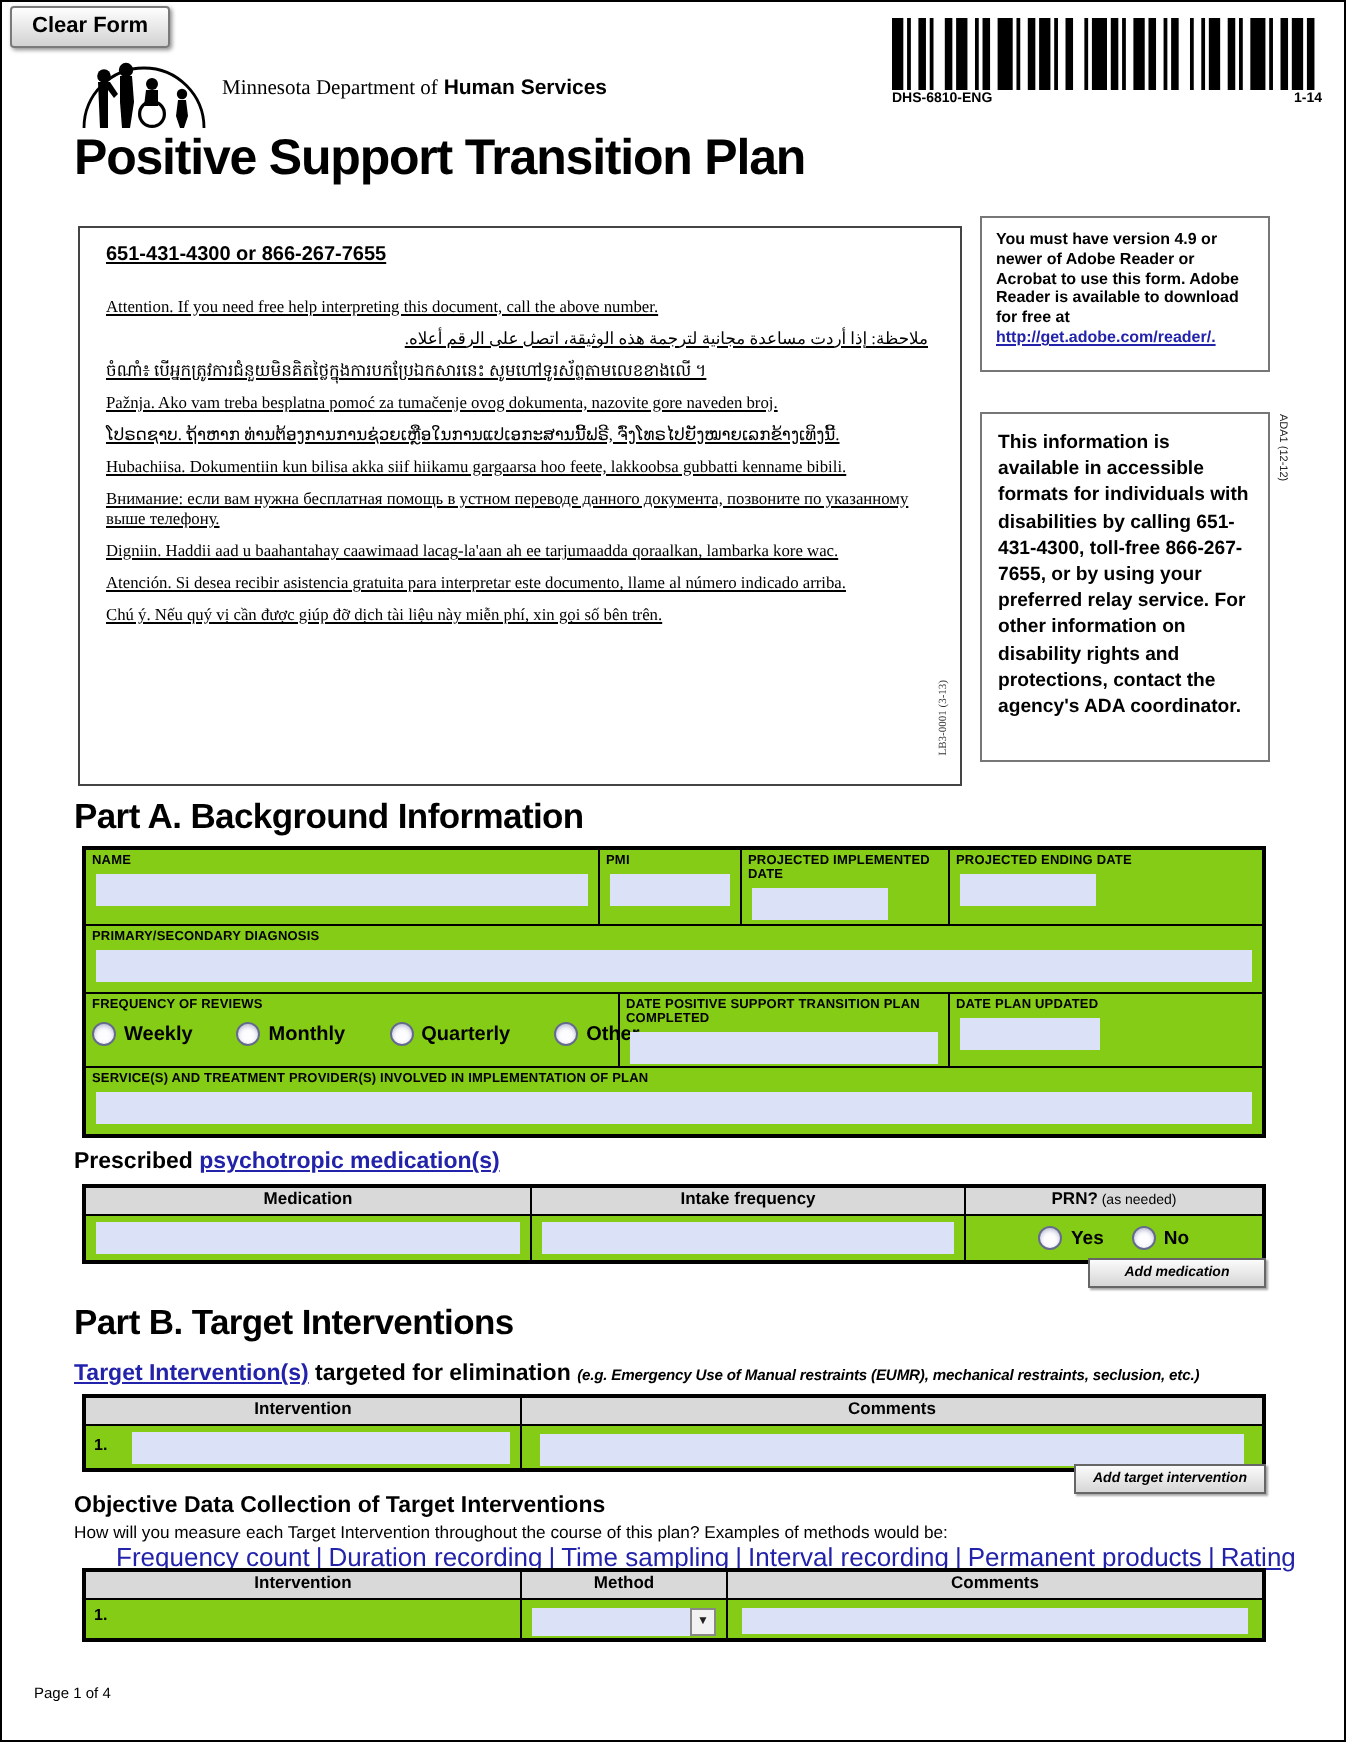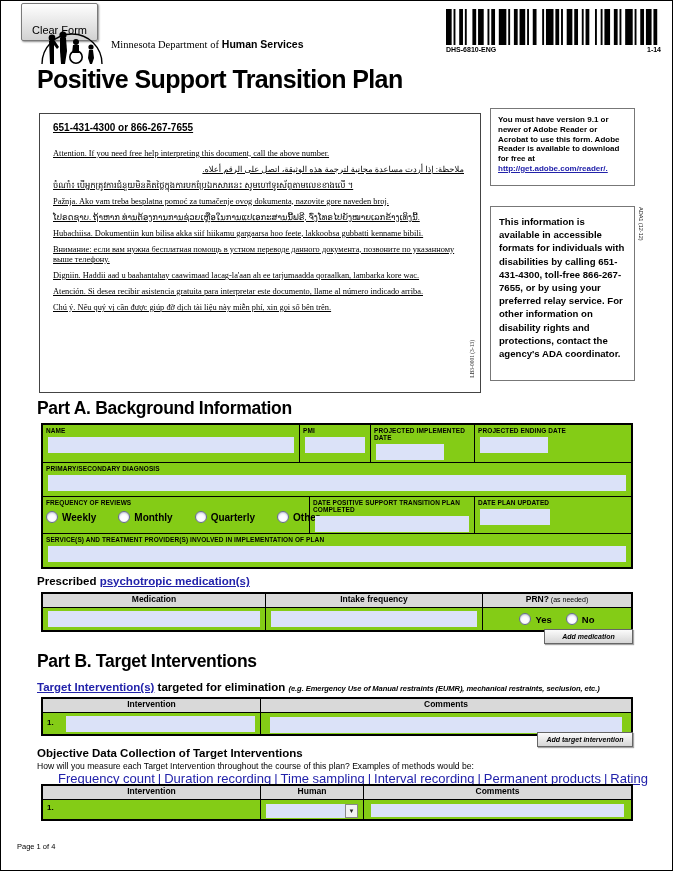--- a/index.html
+++ b/index.html
@@ -1,20 +1,20 @@
 <!DOCTYPE html>
 <html><head>
 <meta charset="utf-8">
 <style>
   html,body{margin:0;padding:0;background:#e8e8e8;}
   #page{position:relative;width:673px;height:871px;background:#fff;border:1px solid #000;
         box-sizing:border-box;font-family:"Liberation Sans",sans-serif;color:#000;overflow:hidden;}
 
   
-  .clear-form{position:absolute;left:20px;top:2px;padding:20px 10px 4px;font-size:11px;font-weight:normal;
+  .clear-form{position:absolute;left:4px;top:2px;padding:3px 10px 4px;font-size:11px;font-weight:bold;
       background:linear-gradient(#fefefe,#d2d2d2);border:1px solid #7a7a7a;box-shadow:1px 1px 2px rgba(0,0,0,.45);
       border-radius:2px;cursor:pointer;}
   .logo-wrap{position:absolute;left:38px;top:24px;height:40px;display:flex;align-items:center;}
   .dept-line{font-size:10.5px;margin-left:6px;margin-bottom:3px;white-space:nowrap;}
   .dept-serif{font-family:"Liberation Serif",serif;}
   .dept-bold{font-weight:bold;}
   .page-title{position:absolute;left:36px;top:64px;font-size:25px;font-weight:bold;letter-spacing:-.6px;}
   .barcode-block{position:absolute;left:445px;top:8px;width:215px;}
   .barcode-block svg{display:block;width:215px;height:36px;}
   .barcode-labels{display:flex;justify-content:space-between;font-size:7px;font-weight:bold;margin-top:1px;}
@@ -155,21 +155,21 @@
     <div class="lang-line">ໂປຣດຊາບ. ຖ້າຫາກ ທ່ານຕ້ອງການການຊ່ວຍເຫຼືອໃນການແປເອກະສານນີ້ຟຣີ, ຈົ່ງໂທຣໄປຍັງໝາຍເລກຂ້າງເທິງນີ້.</div>
     <div class="lang-line">Hubachiisa. Dokumentiin kun bilisa akka siif hiikamu gargaarsa hoo feete, lakkoobsa gubbatti kenname bibili.</div>
     <div class="lang-line">Внимание: если вам нужна бесплатная помощь в устном переводе данного документа, позвоните по указанному выше телефону.</div>
     <div class="lang-line">Digniin. Haddii aad u baahantahay caawimaad lacag-la'aan ah ee tarjumaadda qoraalkan, lambarka kore wac.</div>
     <div class="lang-line">Atención. Si desea recibir asistencia gratuita para interpretar este documento, llame al número indicado arriba.</div>
     <div class="lang-line">Chú ý. Nếu quý vị cần được giúp đỡ dịch tài liệu này miễn phí, xin gọi số bên trên.</div>
     <div class="side-label-lb3">LB3-0001 (3-13)</div>
   </div>
 
   <div class="adobe-box">
-    <span>You must have version 9.1 or newer of Adobe Reader or Acrobat to use this form. Adobe Reader is available to download for free at</span>
+    <span>You must have version 4.9 or newer of Adobe Reader or Acrobat to use this form. Adobe Reader is available to download for free at</span>
     <a class="link">http://get.adobe.com/reader/.</a>
   </div>
 
   <div class="ada-box">This information is available in accessible formats for individuals with disabilities by calling 651-431-4300, toll-free 866-267-7655, or by using your preferred relay service. For other information on disability rights and protections, contact the agency's ADA coordinator.</div>
   <div class="side-label-ada">ADA1 (12-12)</div>
 
   <div class="part-head" style="top:397px;">Part A. Background Information</div>
 
   <div class="ftable" style="top:422px;">
     <div class="frow" style="height:37px;">
@@ -285,21 +285,21 @@
 
   <div class="sub-head" style="top:746px;">Objective Data Collection of Target Interventions</div>
   <div class="small-text" style="top:760px;">How will you measure each Target Intervention throughout the course of this plan? Examples of methods would be:</div>
   <div class="links-row" style="top:770px;">
     <span class="link">Frequency count</span><span class="sep">|</span><span class="link">Duration recording</span><span class="sep">|</span><span class="link">Time sampling</span><span class="sep">|</span><span class="link">Interval recording</span><span class="sep">|</span><span class="link">Permanent products</span><span class="sep">|</span><span class="link">Rating scale</span>
   </div>
 
   <div class="ftable" style="top:783px;">
     <div class="frow" style="height:13px;">
       <div class="fcell hdr" style="width:218px;padding:0;">Intervention</div>
-      <div class="fcell hdr" style="width:103px;padding:0;">Human</div>
+      <div class="fcell hdr" style="width:103px;padding:0;">Method</div>
       <div class="fcell hdr" style="flex:1;padding:0;">Comments</div>
     </div>
     <div class="frow" style="height:19px;">
       <div class="fcell" style="width:218px;">
         <span class="rownum" style="top:3px;">1.</span>
       </div>
       <div class="fcell" style="width:103px;">
         <div class="dropdown">
           <span></span>
           <span class="dd-btn">▼</span>

